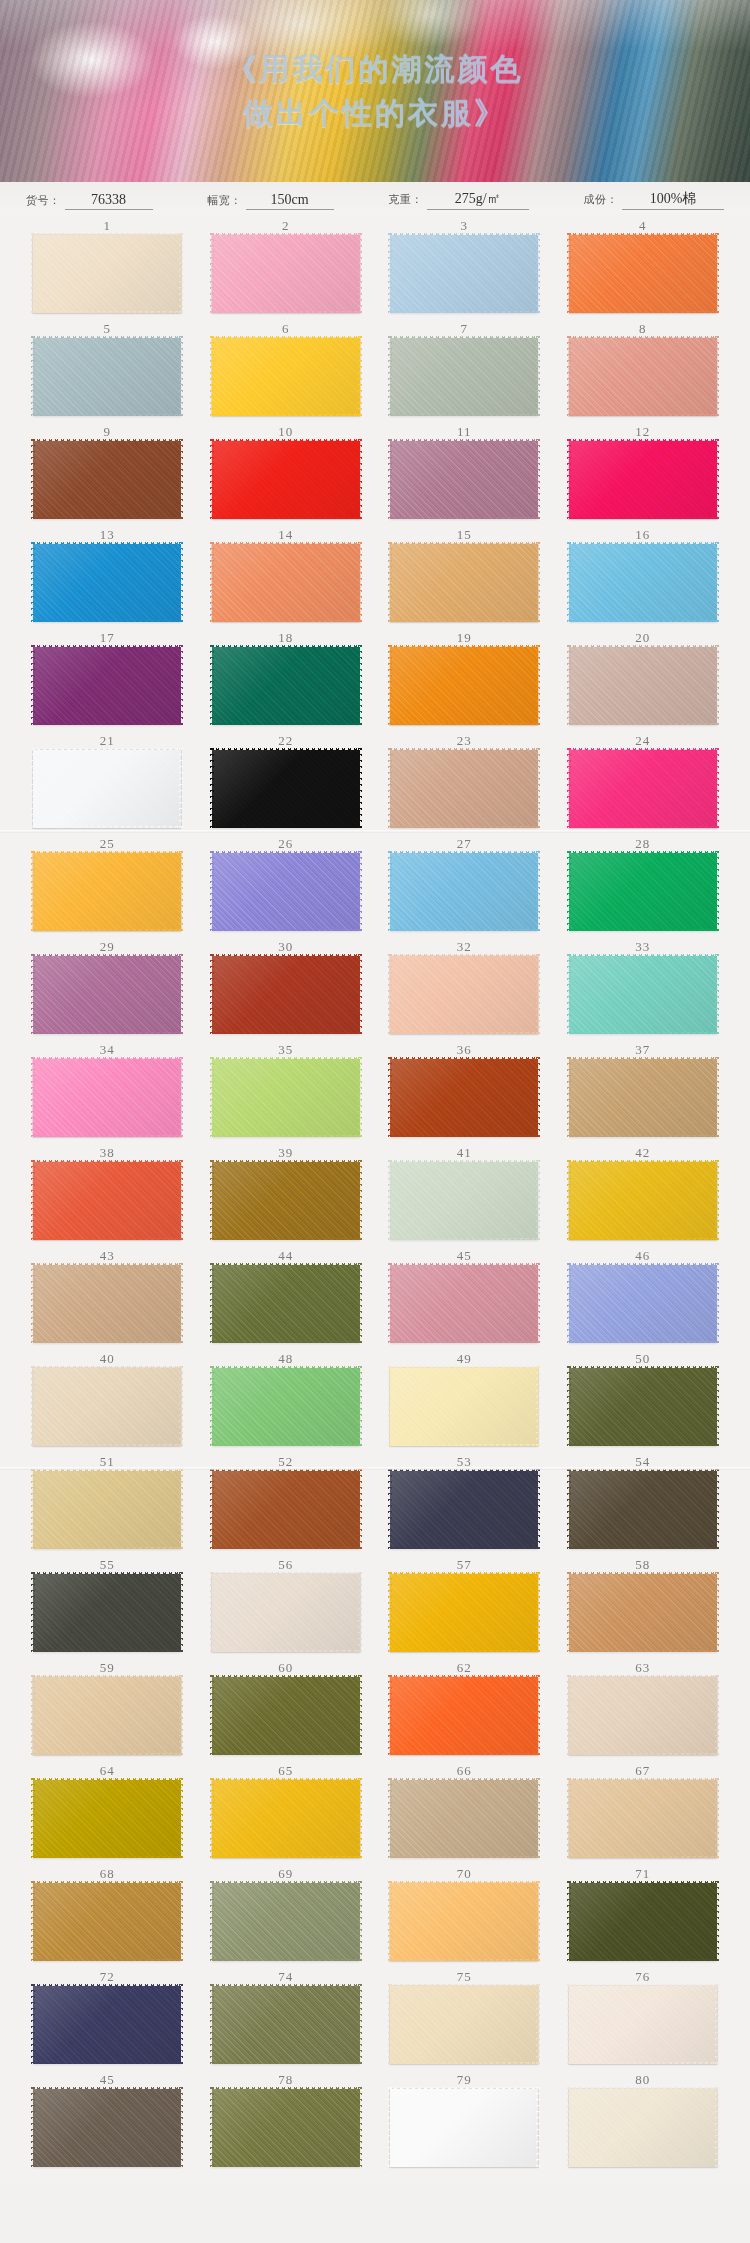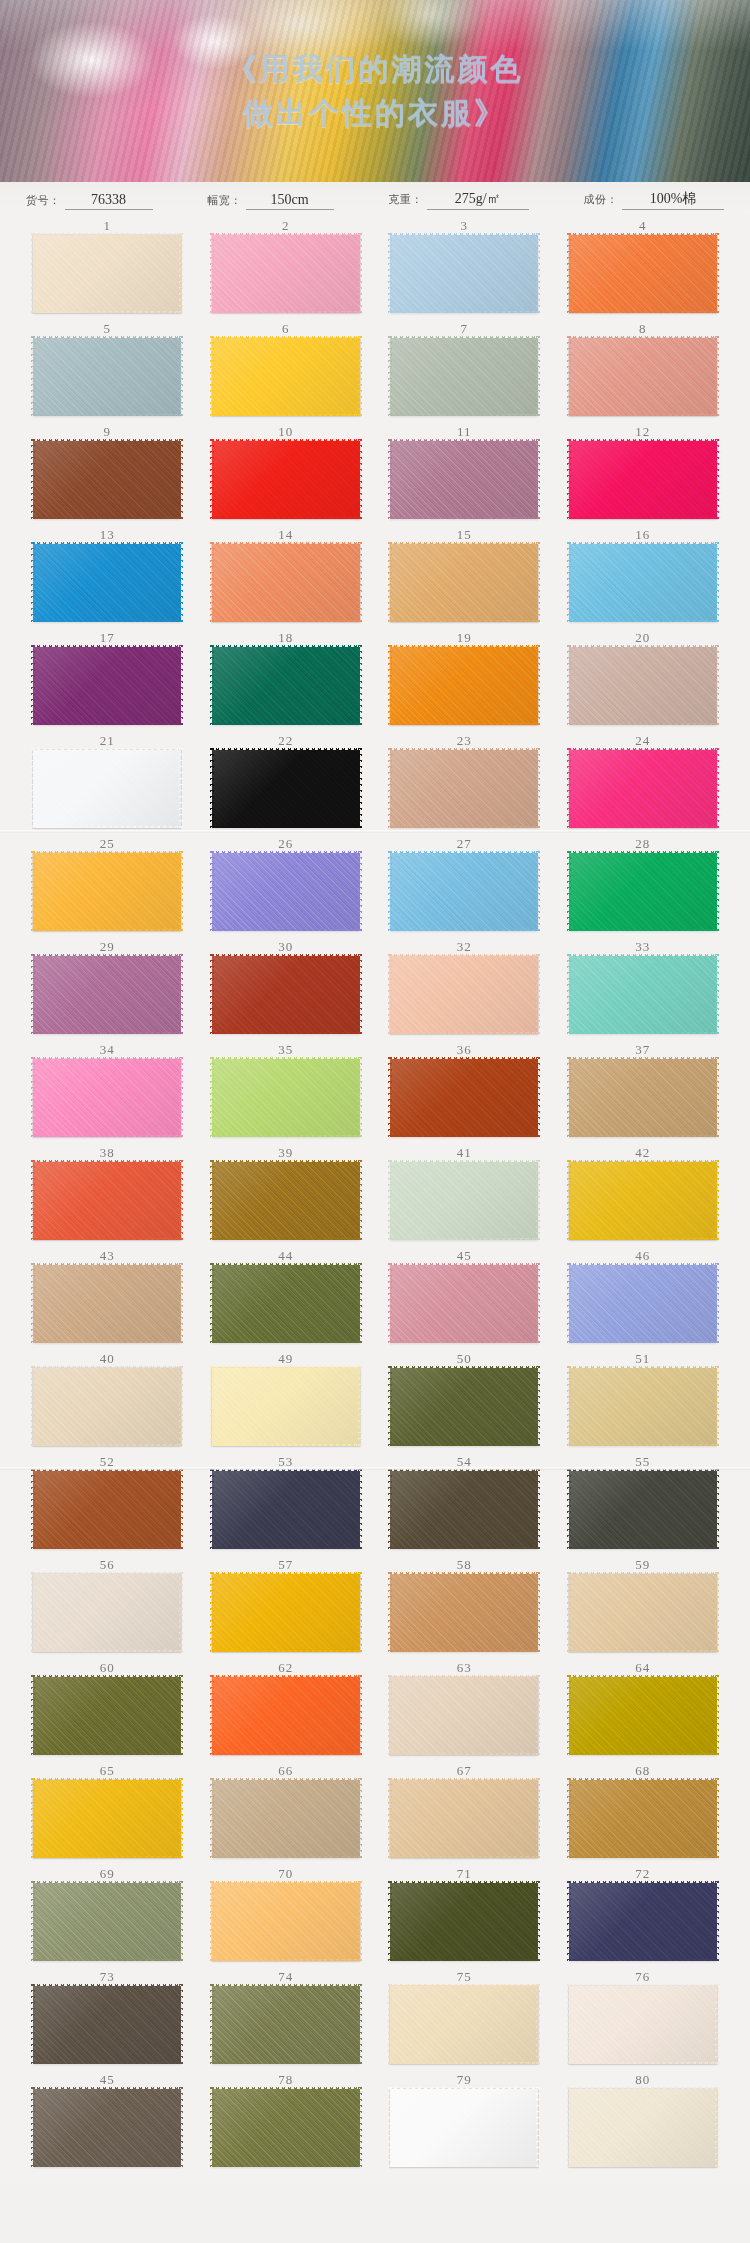--- a/index.html
+++ b/index.html
@@ -609,20 +609,30 @@
           <div class="cell-num">40</div>
           <div class="swatch-wrap">
             <div class="swatch" style="background: rgb(232, 215, 188); outline: rgba(0, 0, 0, 0.07) solid 1px;"></div>
             <div class="pink-edge top" style="background-image: linear-gradient(135deg, rgb(232, 215, 188) 25%, transparent 25%), linear-gradient(225deg, rgb(232, 215, 188) 25%, transparent 25%); background-position: 0px 2px, 3px 2px; transform: scaleY(-1);"></div>
             <div class="pink-edge bot" style="background-image: linear-gradient(135deg, rgb(232, 215, 188) 25%, transparent 25%), linear-gradient(225deg, rgb(232, 215, 188) 25%, transparent 25%); background-position: 0px 0px, 3px 0px;"></div>
             <div class="pink-edge-v l" style="background-image: linear-gradient(135deg, rgb(232, 215, 188) 25%, transparent 25%), linear-gradient(225deg, rgb(232, 215, 188) 25%, transparent 25%);"></div>
             <div class="pink-edge-v r" style="background-image: linear-gradient(135deg, rgb(232, 215, 188) 25%, transparent 25%), linear-gradient(225deg, rgb(232, 215, 188) 25%, transparent 25%);"></div>
           </div>
         </div>
         <div class="cell">
+          <div class="cell-num">48</div>
+          <div class="swatch-wrap">
+            <div class="swatch" style="background: rgb(128, 199, 119);"></div>
+            <div class="pink-edge top" style="background-image: linear-gradient(135deg, rgb(128, 199, 119) 25%, transparent 25%), linear-gradient(225deg, rgb(128, 199, 119) 25%, transparent 25%); background-position: 0px 2px, 3px 2px; transform: scaleY(-1);"></div>
+            <div class="pink-edge bot" style="background-image: linear-gradient(135deg, rgb(128, 199, 119) 25%, transparent 25%), linear-gradient(225deg, rgb(128, 199, 119) 25%, transparent 25%); background-position: 0px 0px, 3px 0px;"></div>
+            <div class="pink-edge-v l" style="background-image: linear-gradient(135deg, rgb(128, 199, 119) 25%, transparent 25%), linear-gradient(225deg, rgb(128, 199, 119) 25%, transparent 25%);"></div>
+            <div class="pink-edge-v r" style="background-image: linear-gradient(135deg, rgb(128, 199, 119) 25%, transparent 25%), linear-gradient(225deg, rgb(128, 199, 119) 25%, transparent 25%);"></div>
+          </div>
+        </div>
+        <div class="cell">
           <div class="cell-num">49</div>
           <div class="swatch-wrap">
             <div class="swatch" style="background: rgb(248, 234, 180); outline: rgba(0, 0, 0, 0.07) solid 1px;"></div>
             <div class="pink-edge top" style="background-image: linear-gradient(135deg, rgb(248, 234, 180) 25%, transparent 25%), linear-gradient(225deg, rgb(248, 234, 180) 25%, transparent 25%); background-position: 0px 2px, 3px 2px; transform: scaleY(-1);"></div>
             <div class="pink-edge bot" style="background-image: linear-gradient(135deg, rgb(248, 234, 180) 25%, transparent 25%), linear-gradient(225deg, rgb(248, 234, 180) 25%, transparent 25%); background-position: 0px 0px, 3px 0px;"></div>
             <div class="pink-edge-v l" style="background-image: linear-gradient(135deg, rgb(248, 234, 180) 25%, transparent 25%), linear-gradient(225deg, rgb(248, 234, 180) 25%, transparent 25%);"></div>
             <div class="pink-edge-v r" style="background-image: linear-gradient(135deg, rgb(248, 234, 180) 25%, transparent 25%), linear-gradient(225deg, rgb(248, 234, 180) 25%, transparent 25%);"></div>
           </div>
         </div>
         <div class="cell">
@@ -839,30 +849,20 @@
           <div class="cell-num">72</div>
           <div class="swatch-wrap">
             <div class="swatch" style="background: rgb(60, 60, 97);"></div>
             <div class="pink-edge top" style="background-image: linear-gradient(135deg, rgb(60, 60, 97) 25%, transparent 25%), linear-gradient(225deg, rgb(60, 60, 97) 25%, transparent 25%); background-position: 0px 2px, 3px 2px; transform: scaleY(-1);"></div>
             <div class="pink-edge bot" style="background-image: linear-gradient(135deg, rgb(60, 60, 97) 25%, transparent 25%), linear-gradient(225deg, rgb(60, 60, 97) 25%, transparent 25%); background-position: 0px 0px, 3px 0px;"></div>
             <div class="pink-edge-v l" style="background-image: linear-gradient(135deg, rgb(60, 60, 97) 25%, transparent 25%), linear-gradient(225deg, rgb(60, 60, 97) 25%, transparent 25%);"></div>
             <div class="pink-edge-v r" style="background-image: linear-gradient(135deg, rgb(60, 60, 97) 25%, transparent 25%), linear-gradient(225deg, rgb(60, 60, 97) 25%, transparent 25%);"></div>
           </div>
         </div>
         <div class="cell">
-          <div class="cell-num">73</div>
-          <div class="swatch-wrap">
-            <div class="swatch" style="background: rgb(92, 82, 70);"></div>
-            <div class="pink-edge top" style="background-image: linear-gradient(135deg, rgb(92, 82, 70) 25%, transparent 25%), linear-gradient(225deg, rgb(92, 82, 70) 25%, transparent 25%); background-position: 0px 2px, 3px 2px; transform: scaleY(-1);"></div>
-            <div class="pink-edge bot" style="background-image: linear-gradient(135deg, rgb(92, 82, 70) 25%, transparent 25%), linear-gradient(225deg, rgb(92, 82, 70) 25%, transparent 25%); background-position: 0px 0px, 3px 0px;"></div>
-            <div class="pink-edge-v l" style="background-image: linear-gradient(135deg, rgb(92, 82, 70) 25%, transparent 25%), linear-gradient(225deg, rgb(92, 82, 70) 25%, transparent 25%);"></div>
-            <div class="pink-edge-v r" style="background-image: linear-gradient(135deg, rgb(92, 82, 70) 25%, transparent 25%), linear-gradient(225deg, rgb(92, 82, 70) 25%, transparent 25%);"></div>
-          </div>
-        </div>
-        <div class="cell">
           <div class="cell-num">74</div>
           <div class="swatch-wrap">
             <div class="swatch" style="background: rgb(123, 126, 81);"></div>
             <div class="pink-edge top" style="background-image: linear-gradient(135deg, rgb(123, 126, 81) 25%, transparent 25%), linear-gradient(225deg, rgb(123, 126, 81) 25%, transparent 25%); background-position: 0px 2px, 3px 2px; transform: scaleY(-1);"></div>
             <div class="pink-edge bot" style="background-image: linear-gradient(135deg, rgb(123, 126, 81) 25%, transparent 25%), linear-gradient(225deg, rgb(123, 126, 81) 25%, transparent 25%); background-position: 0px 0px, 3px 0px;"></div>
             <div class="pink-edge-v l" style="background-image: linear-gradient(135deg, rgb(123, 126, 81) 25%, transparent 25%), linear-gradient(225deg, rgb(123, 126, 81) 25%, transparent 25%);"></div>
             <div class="pink-edge-v r" style="background-image: linear-gradient(135deg, rgb(123, 126, 81) 25%, transparent 25%), linear-gradient(225deg, rgb(123, 126, 81) 25%, transparent 25%);"></div>
           </div>
         </div>
         <div class="cell">

